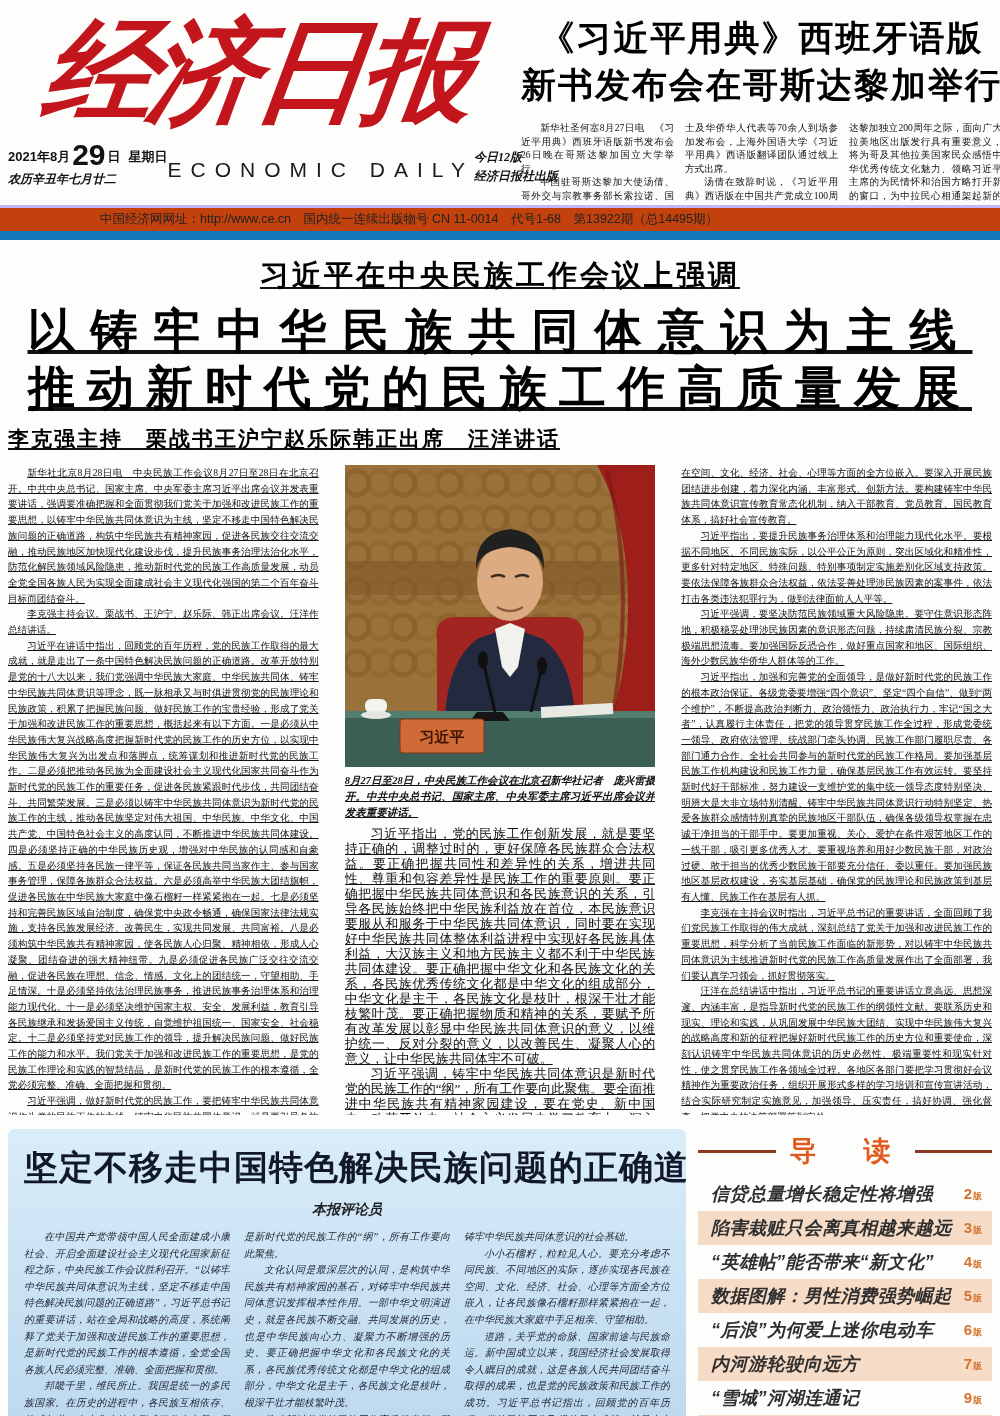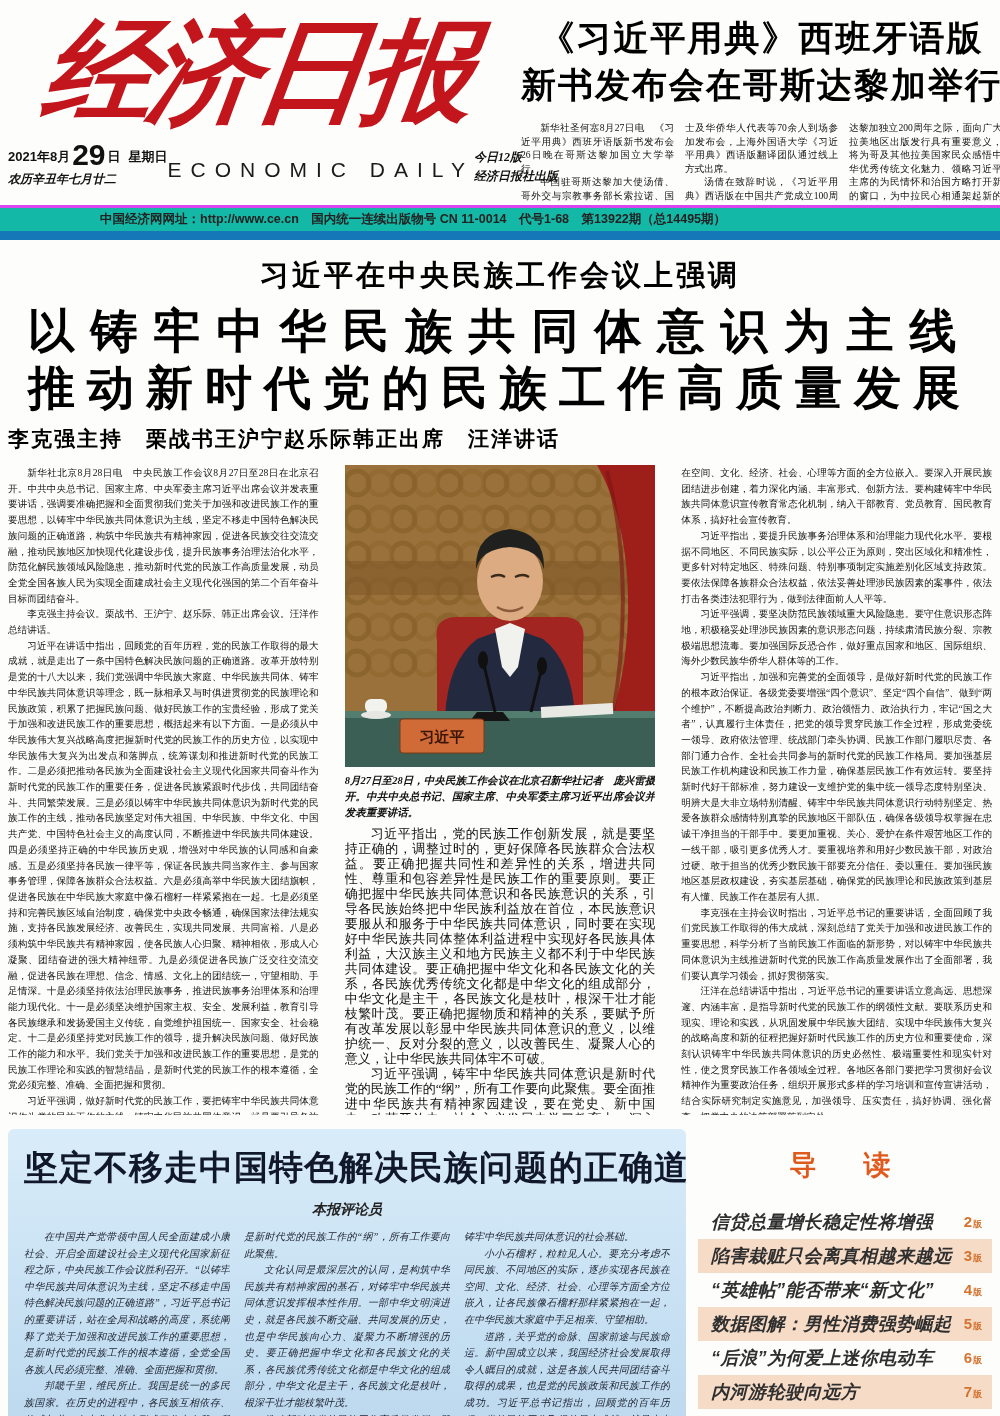--- a/index.html
+++ b/index.html
@@ -23,25 +23,25 @@
   .top-story{flex:1;padding:10px 0 0 16px;box-sizing:border-box;}
   .ts-headline{margin:0;font-size:35px;line-height:47px;font-weight:900;text-align:center;
                letter-spacing:2px;color:#000;white-space:nowrap;}
   .ts-cols{display:flex;gap:11px;margin-top:13px;height:82px;overflow:hidden;}
   .ts-col{flex:1;font-family:"Liberation Serif",serif;font-size:9.6px;line-height:13.5px;
           text-align:justify;overflow:hidden;}
   .ts-col p{margin:0;text-indent:2em;}
   .cont-first p:first-child{text-indent:0;}
   
   .info-bar{margin-top:2px;}
-  .info-line{border-top:3px solid #d946ef;font-size:12.5px;font-weight:bold;
-             padding:3px 0 3px 100px;color:#222;background:#14b8a6;}
+  .info-line{border-top:3px solid #c4b5fd;font-size:12.5px;font-weight:normal;
+             padding:3px 0 3px 100px;color:#222;background:#c2410c;}
   .blue-bar{height:9px;background:#1677b8;}
   
-  .lead{padding:0 8px;}
+  .lead{padding:0 8px;text-decoration:underline;}
   .kicker{margin-top:16px;text-align:center;font-size:29px;font-weight:900;letter-spacing:3px;color:#000;}
   .hl{ text-align:center;font-weight:900;color:#000;font-size:47px;line-height:57px;white-space:nowrap;}
   .hl1{letter-spacing:16px;margin-top:6px;}
   .hl2{letter-spacing:12px;}
   .subhead{text-align:left;font-size:21px;font-weight:700;letter-spacing:2px;margin-top:9px;color:#000;}
   .cols{display:flex;gap:26px;margin-top:12px;height:650px;overflow:hidden;}
   .col{flex:1;font-family:"Liberation Serif",serif;font-size:9.6px;line-height:15.7px;
        text-align:justify;overflow:hidden;}
   .col p,.colText p{margin:0;text-indent:2em;}
   .colText{font-family:"Liberation Serif",serif;font-size:13px;line-height:15px;text-align:justify;
@@ -58,21 +58,21 @@
   .ed-title{margin:4px 0 0 0;text-align:center;font-family:"Liberation Serif",serif;
             font-weight:900;font-size:34px;letter-spacing:1px;color:#10182a;white-space:nowrap;}
   .ed-byline{text-align:center;font-family:"Liberation Serif",serif;font-style:italic;font-weight:bold;
              font-size:14px;margin:10px 0 10px 0;color:#222;}
   .ed-cols{display:flex;gap:14px;height:216px;overflow:hidden;}
   .ed-col{flex:1;font-family:"Liberation Serif",serif;font-style:italic;font-size:10px;
           line-height:16.6px;text-align:justify;overflow:hidden;color:#1c2230;}
   .ed-col p{margin:0;text-indent:2em;}
   
   .guide{flex:1;overflow:hidden;}
-  .guide-head{display:flex;align-items:center;justify-content:flex-start;gap:14px;padding:4px 0 8px 0;flex-direction:column;}
+  .guide-head{display:flex;align-items:center;justify-content:flex-start;gap:14px;padding:4px 0 8px 0;}
   .guide-rule{height:3px;background:#8a3a20;flex:1;max-width:86px;}
   .guide-title{color:#e05a1e;font-size:27px;font-weight:900;letter-spacing:10px;white-space:nowrap;}
   .g-row{display:flex;justify-content:space-between;align-items:center;height:34px;padding:0 10px 0 13px;}
   .g-row:nth-child(even){background:#f6dbc6;}
   .g-title{font-size:18px;font-weight:bold;color:#2f2f2f;letter-spacing:0.5px;white-space:nowrap;font-style:italic;}
   .g-page{color:#d4732f;font-weight:bold;font-size:15px;white-space:nowrap;}
   .g-page .g-ver{font-size:9px;font-style:normal;margin-left:1px;}
 </style>
 </head>
 <body>

